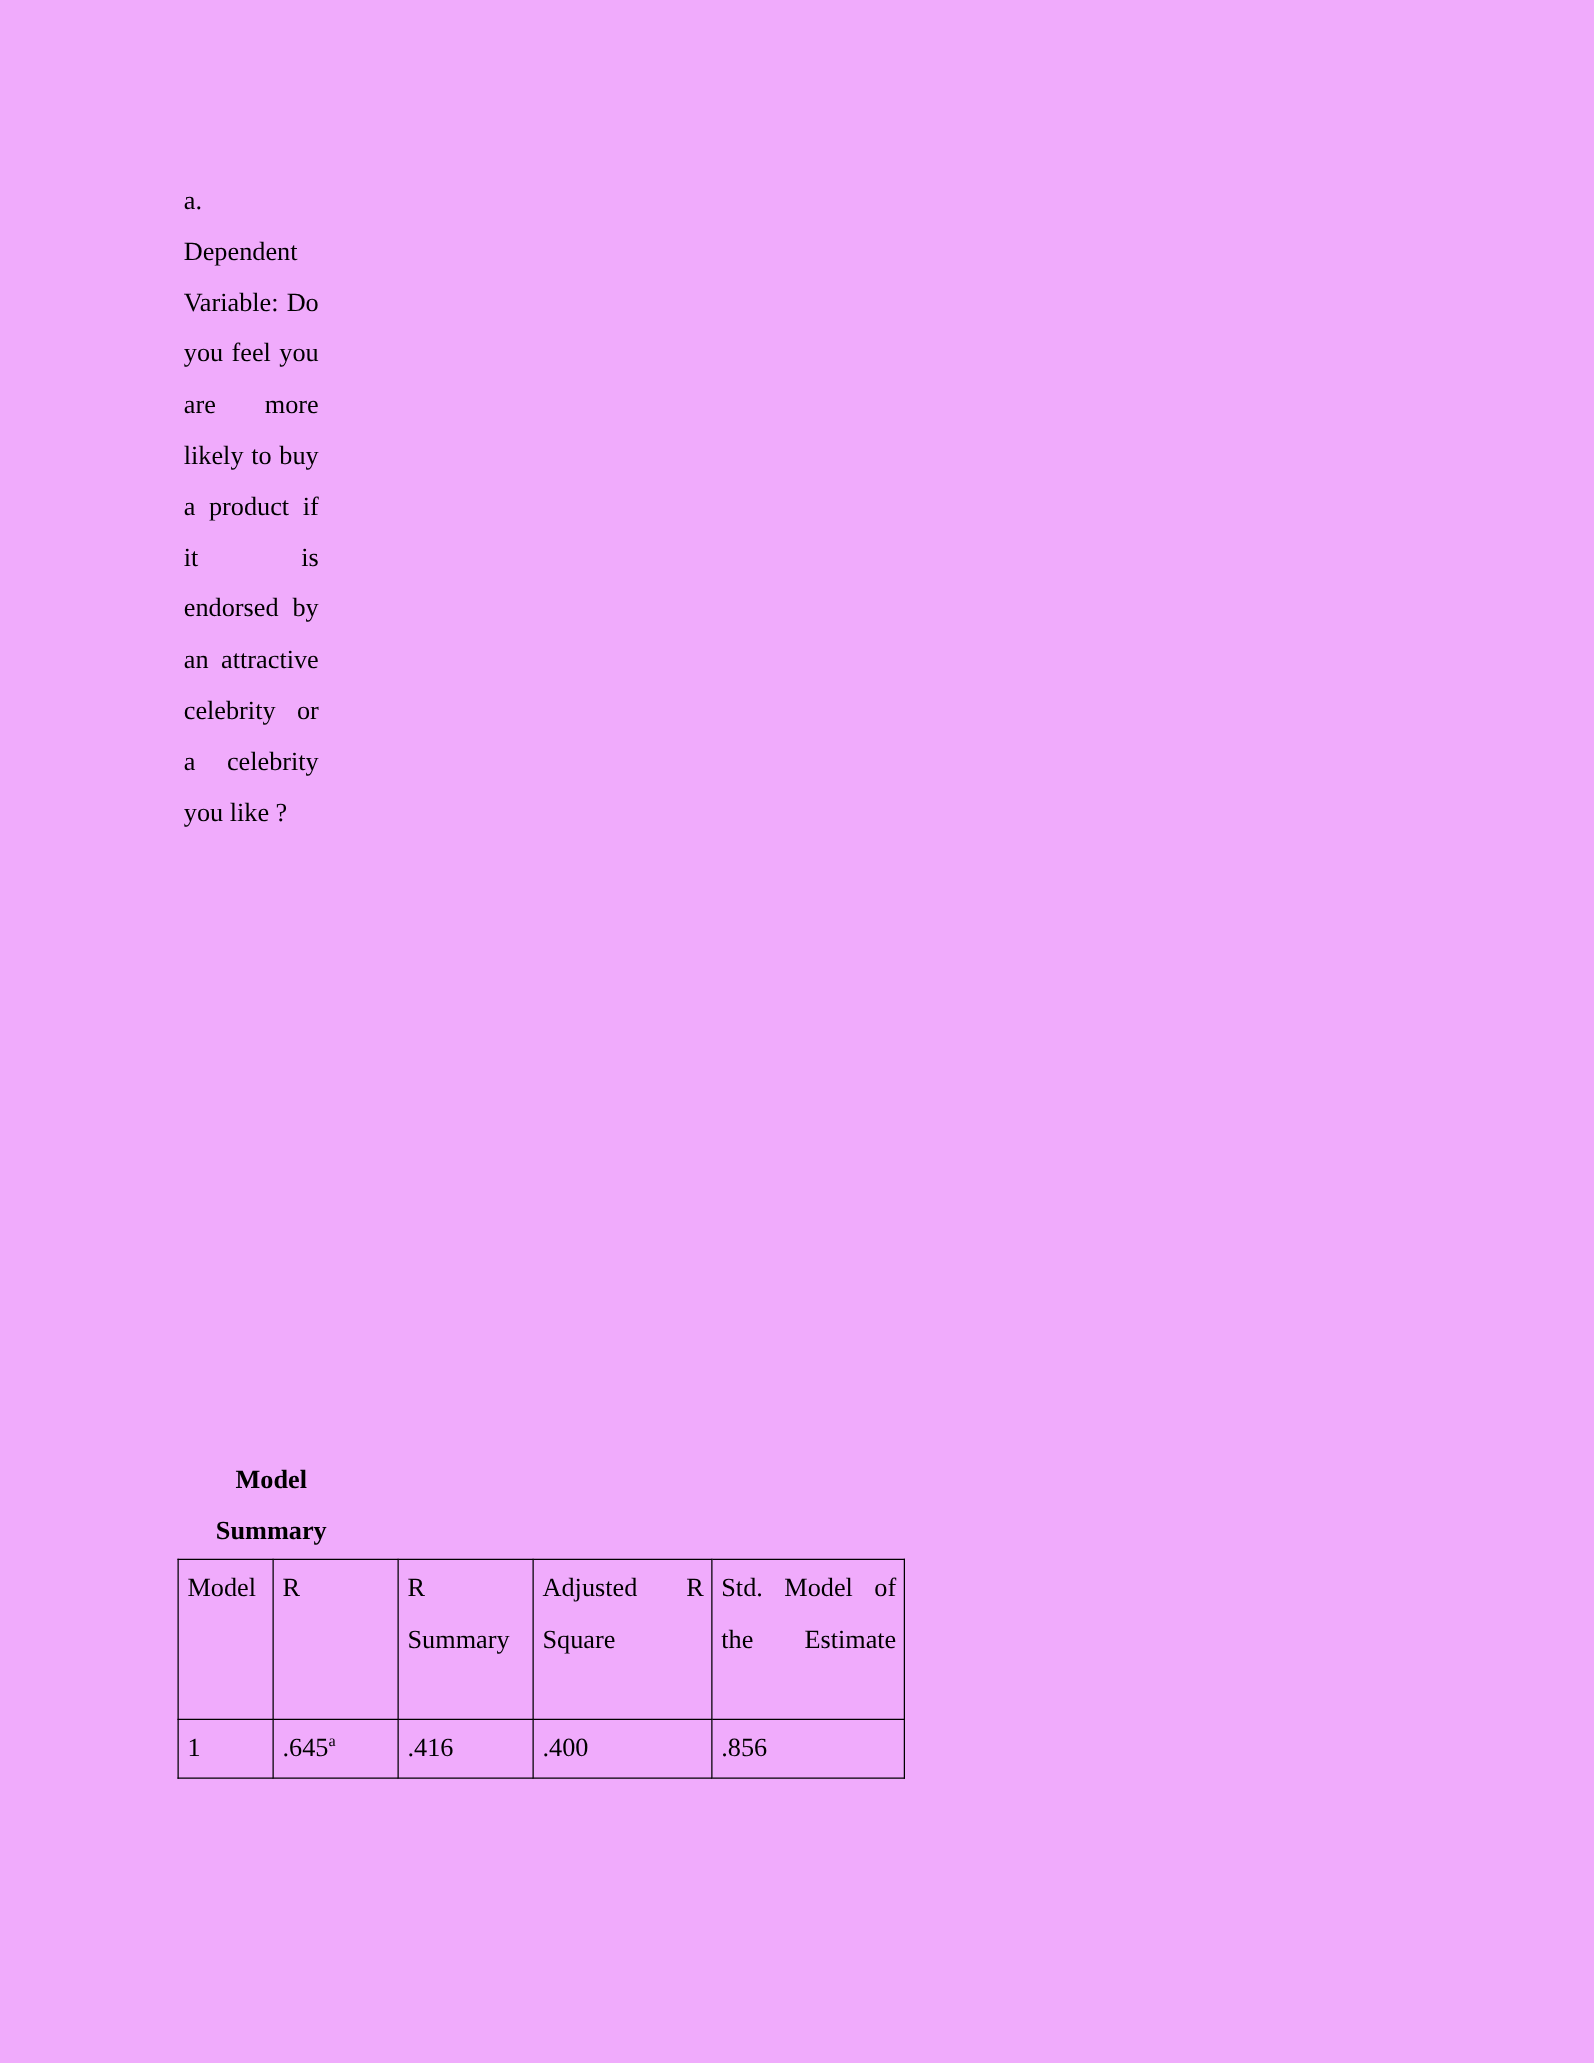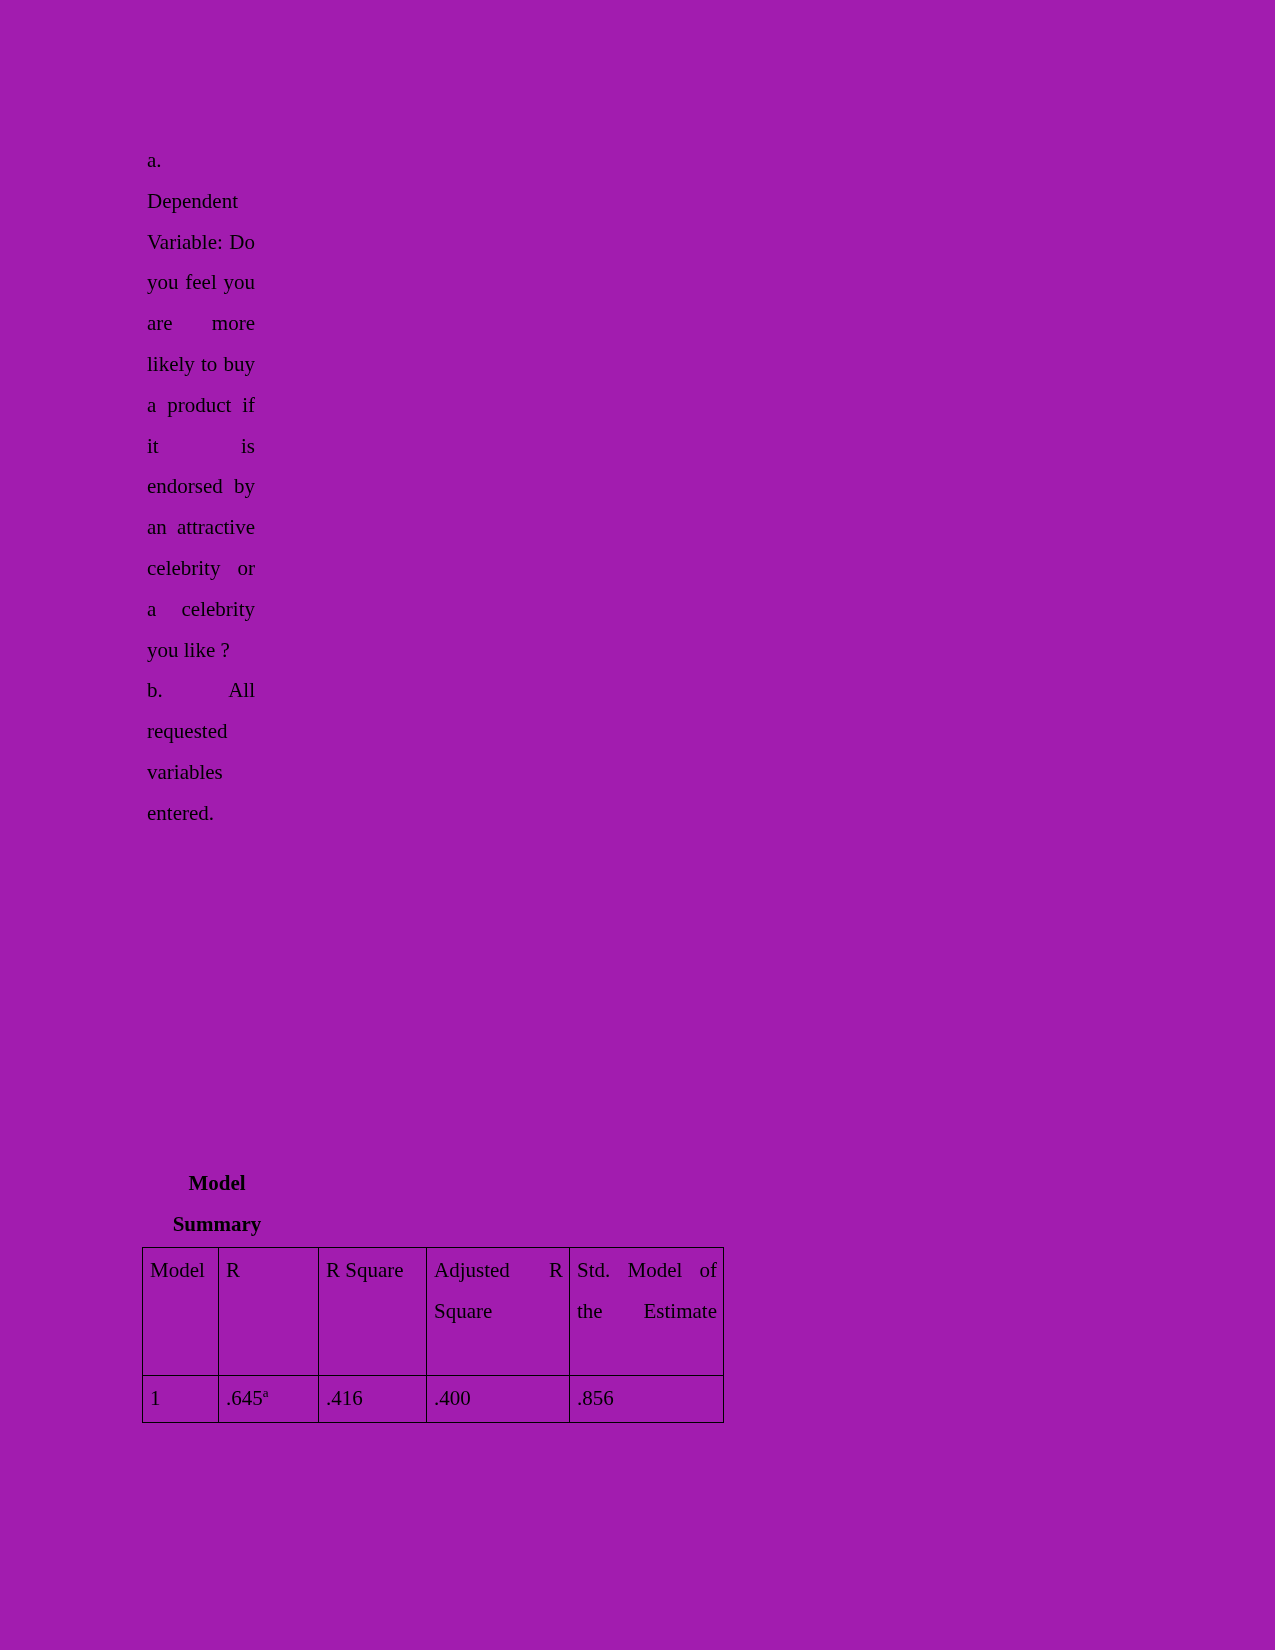--- a/index.html
+++ b/index.html
@@ -15,21 +15,21 @@
     color: #000000;
     overflow: hidden;
   }
 
   .page {
     position: absolute;
     left: 0;
     top: 0;
     width: 1275px;
     height: 1650px;
-    background: #a21caf;
+    background: #f0abfc;
   }
 
   
   .note-column {
     position: absolute;
     left: 147px;
     top: 140px;
     width: 108px;
     font-size: 21px;
     line-height: 40.8px;
@@ -117,21 +117,20 @@
     line-height: 0;
   }
 </style>
 </head>
 <body>
 
 <div class="page">
 
   <div class="note-column">
     <p class="note-a">a. Dependent Variable: Do you feel you are more likely to buy a product if it is endorsed by an attractive celebrity or a celebrity you like ?</p>
-    <p class="note-b">b. All requested variables entered.</p>
   </div>
 
   <div class="summary-heading">Model Summary</div>
 
   <table class="summary-table">
     <colgroup>
       <col class="col-model">
       <col class="col-r">
       <col class="col-rsq">
       <col class="col-adjrsq">
@@ -139,21 +138,21 @@
     </colgroup>
     <thead>
       <tr>
         <td>
           <span class="hdr-justify">Model</span>
         </td>
         <td>
           <span class="hdr-justify">R</span>
         </td>
         <td>
-          <span class="hdr-justify">R Square</span>
+          <span class="hdr-justify">R Summary</span>
         </td>
         <td>
           <span class="hdr-stretch">Adjusted R Square</span>
         </td>
         <td>
           <span class="hdr-stretch">Std. Model of the Estimate</span>
         </td>
       </tr>
     </thead>
     <tbody>

